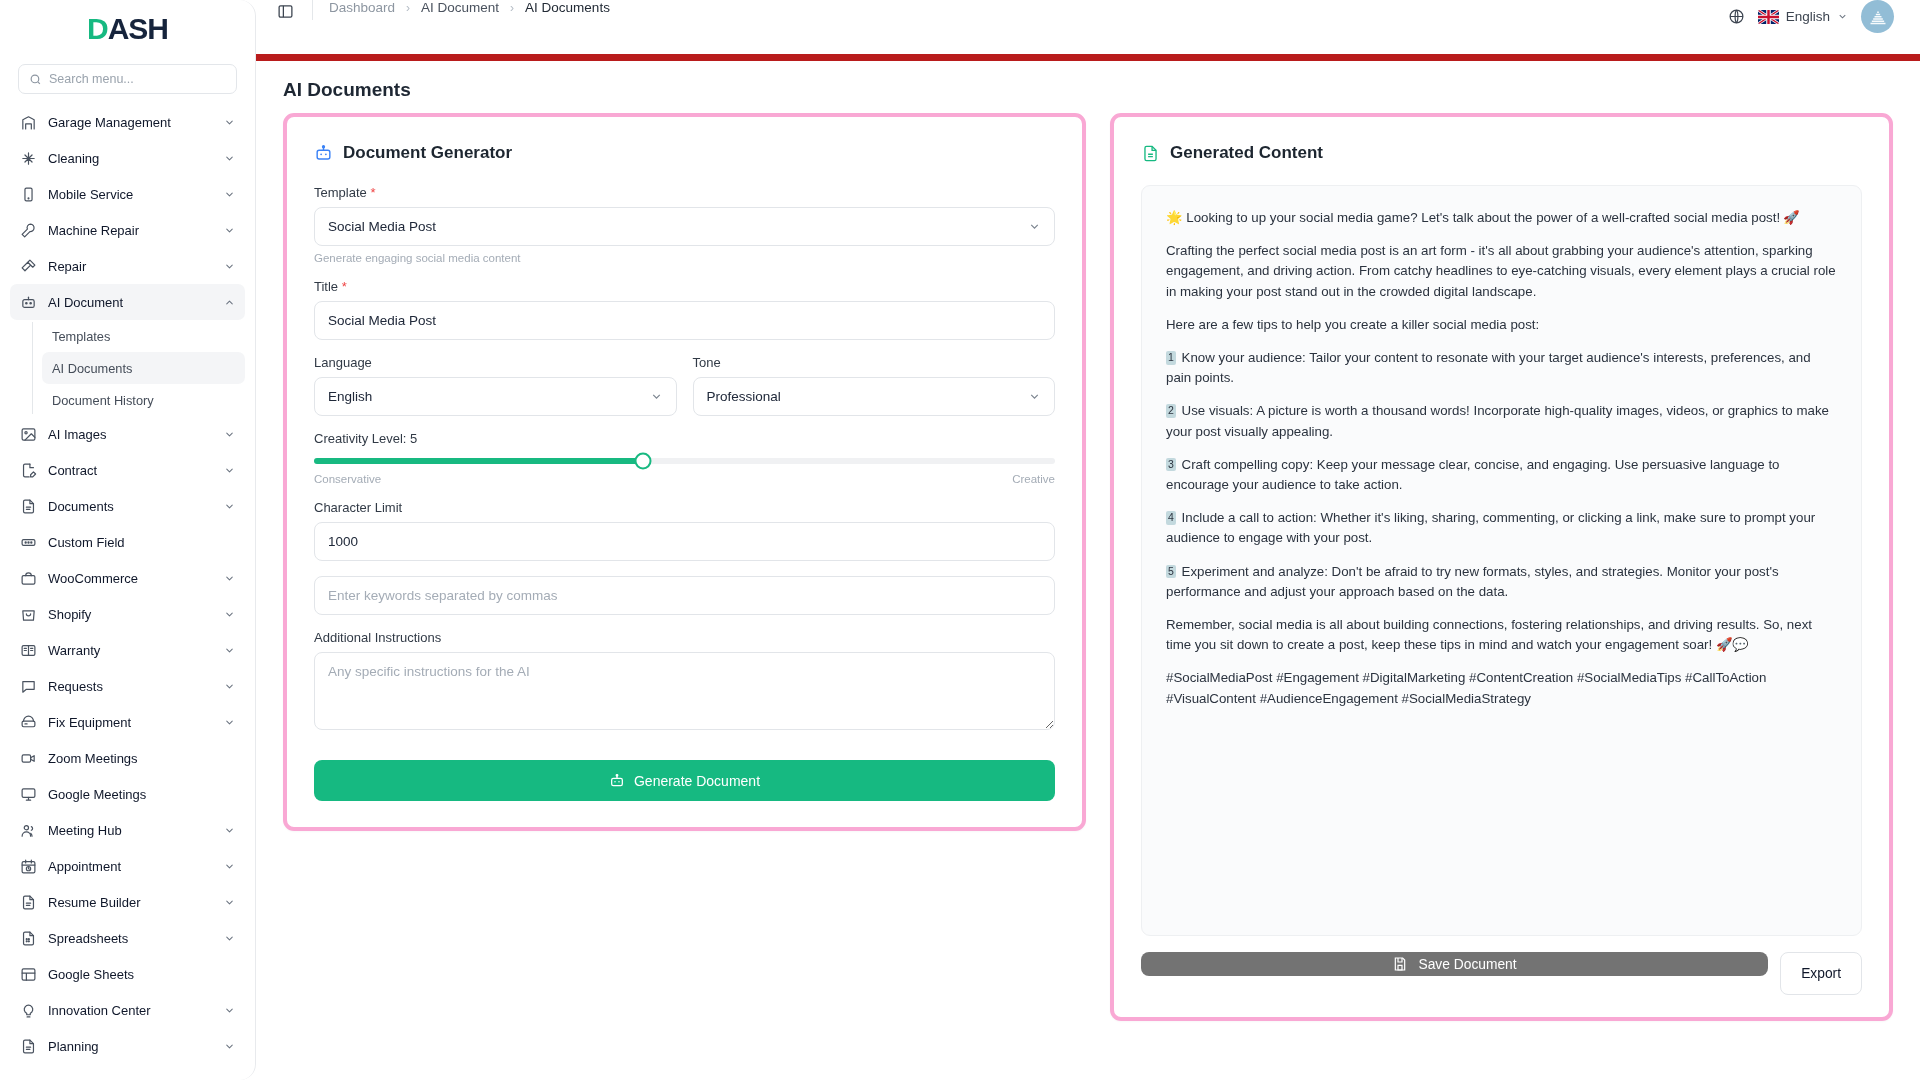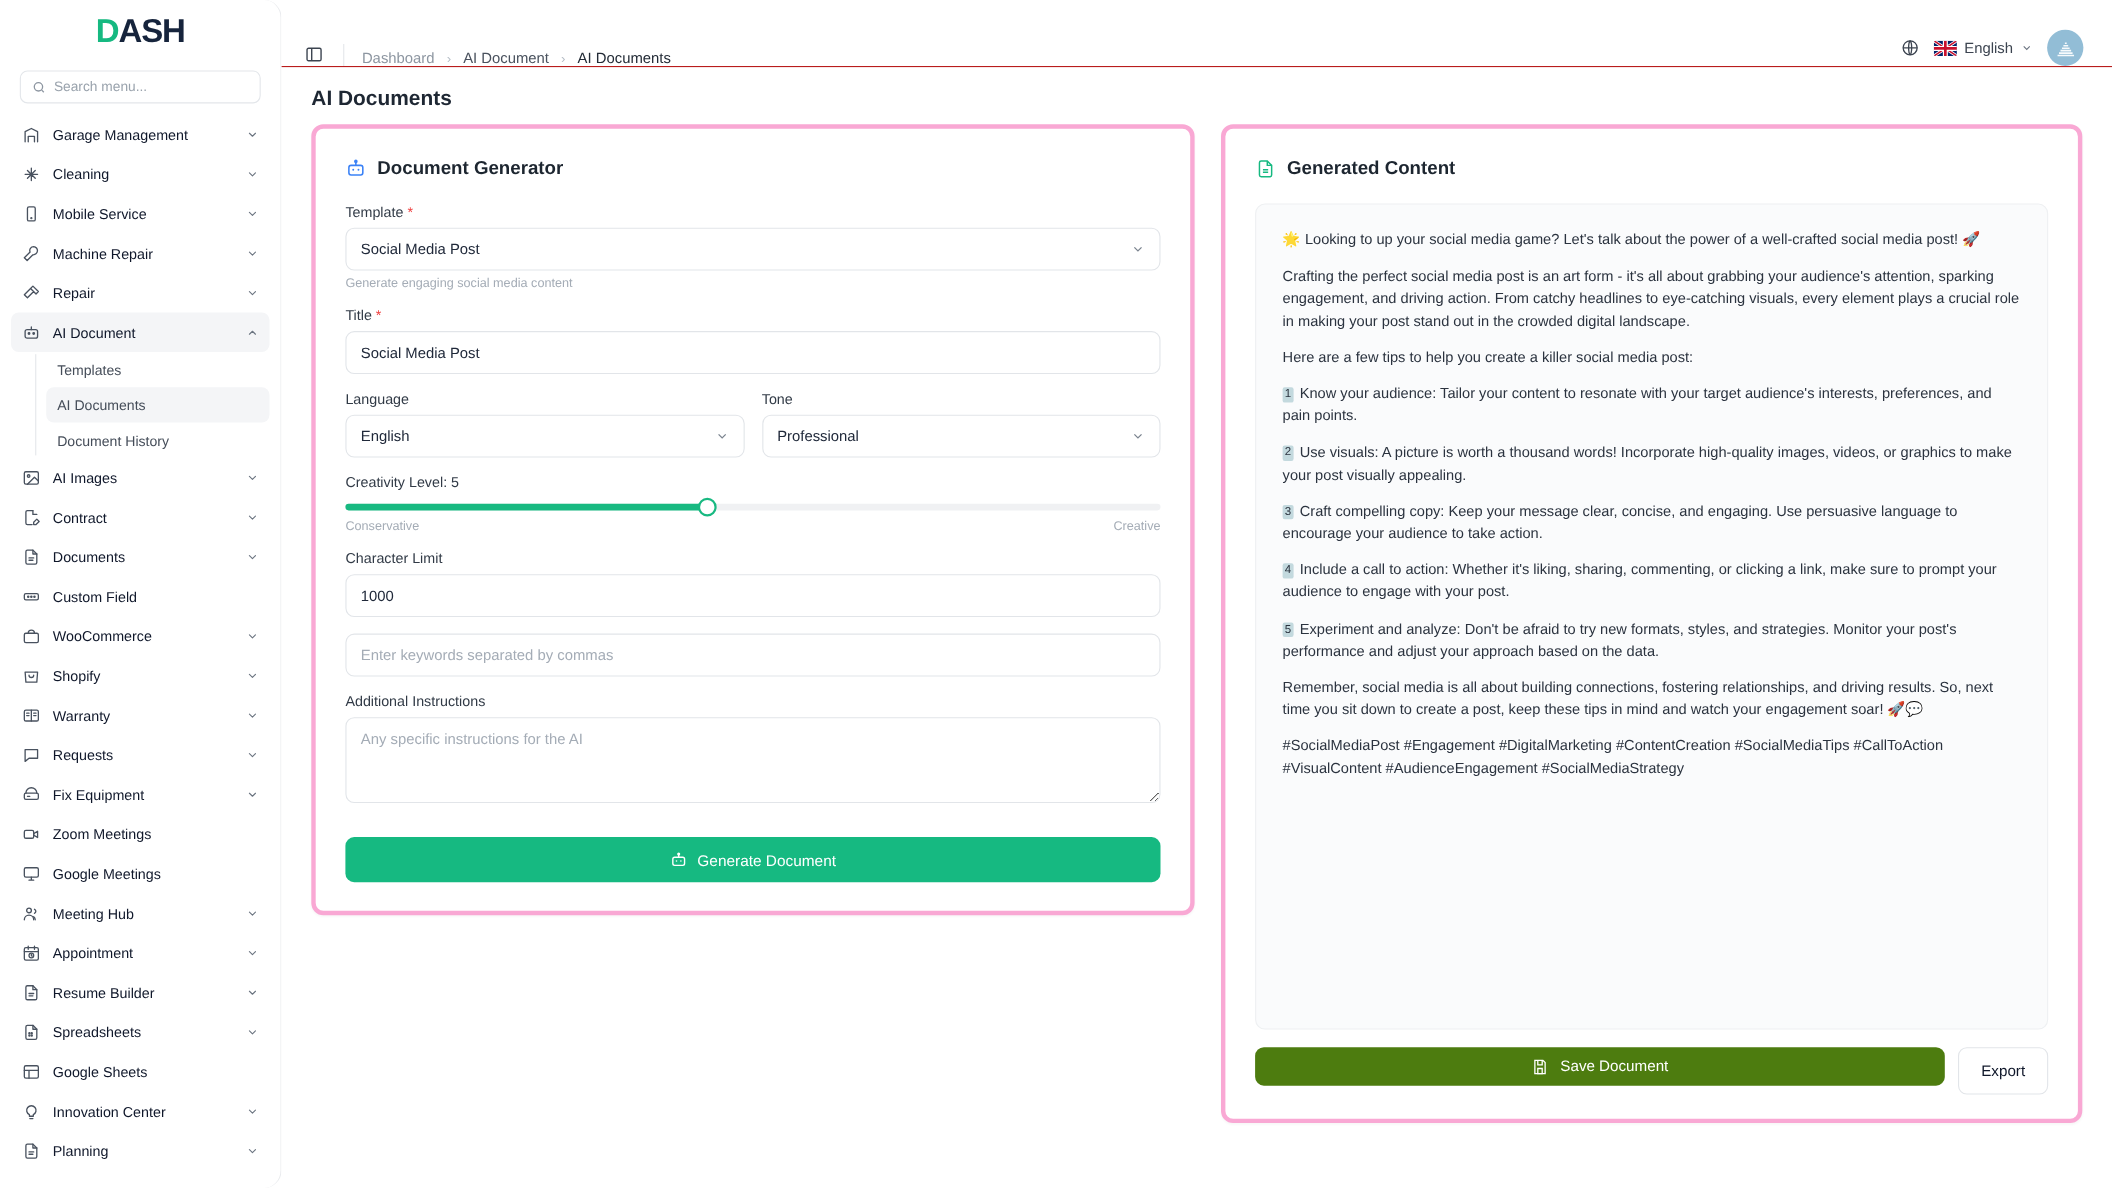--- a/index.html
+++ b/index.html
@@ -69,22 +69,22 @@
     padding: 0 10px; margin-left: 5px;
     font-size: 12.8px; color: #454d59;
     border-radius: 7px; cursor:pointer;
   }
   .sub-item.active { background:#f4f5f7; }
 
   
   .main { flex:1; display:flex; flex-direction:column; height:1080px; background:#fff; min-width:0; }
   .topbar {
     height: 61px; flex:0 0 61px;
-    border-bottom: 1px solid #b91c1c;
-    display:flex; align-items:flex-end;
+    border-bottom: 7px solid #b91c1c;
+    display:flex; align-items:flex-start;
     padding: 0 26px 0 18px;
     background:#fff;
   }
   .panel-toggle { width:22px; height:22px; display:flex; align-items:center; justify-content:center; color:#3b4椒450; cursor:pointer; color:#3c4450; }
   .vdiv { width:1px; height:20px; background:#e4e7ea; margin: 0 16px; }
   .crumbs { display:flex; align-items:center; gap:11px; font-size:13.5px; }
   .crumb { color:#8d96a1; cursor:pointer; }
   .crumb.mid { color:#4a525e; }
   .crumb.last { color:#232b36; }
   .crumb-sep { color:#b4bcc5; font-size:12px; }
@@ -182,22 +182,22 @@
   .gen-body p:last-child { margin-bottom: 0; }
   .numbox {
     display:inline-block; background:#c3d9de; color:#2b333f;
     font-size:10.5px; border-radius:2px;
     padding: 0px 2px; margin-right:2px; line-height:1.3;
     vertical-align: 1px;
   }
 
   .actions { display:flex; gap:12px; margin-top:16px; }
   .btn-save {
-    flex:1; height:35px; border:none; border-radius:8px;
-    background:#4d7c0f; color:#fff; font-size:13.8px;
+    flex:1; height:24px; border:none; border-radius:8px;
+    background:#737373; color:#fff; font-size:13.8px;
     display:flex; align-items:center; justify-content:center; gap:10px;
     cursor:pointer; font-family:"Liberation Sans",sans-serif;
   }
   .btn-export {
     flex:0 0 auto; height:43px; padding: 0 20px;
     border:1px solid #e2e5e9; border-radius:8px;
     background:#fff; color:#0f172a; font-size:13.8px;
     cursor:pointer; font-family:"Liberation Sans",sans-serif;
   }
 </style>

